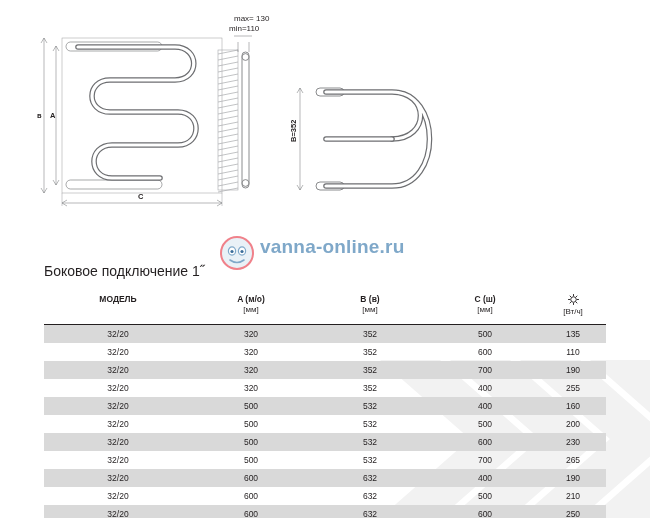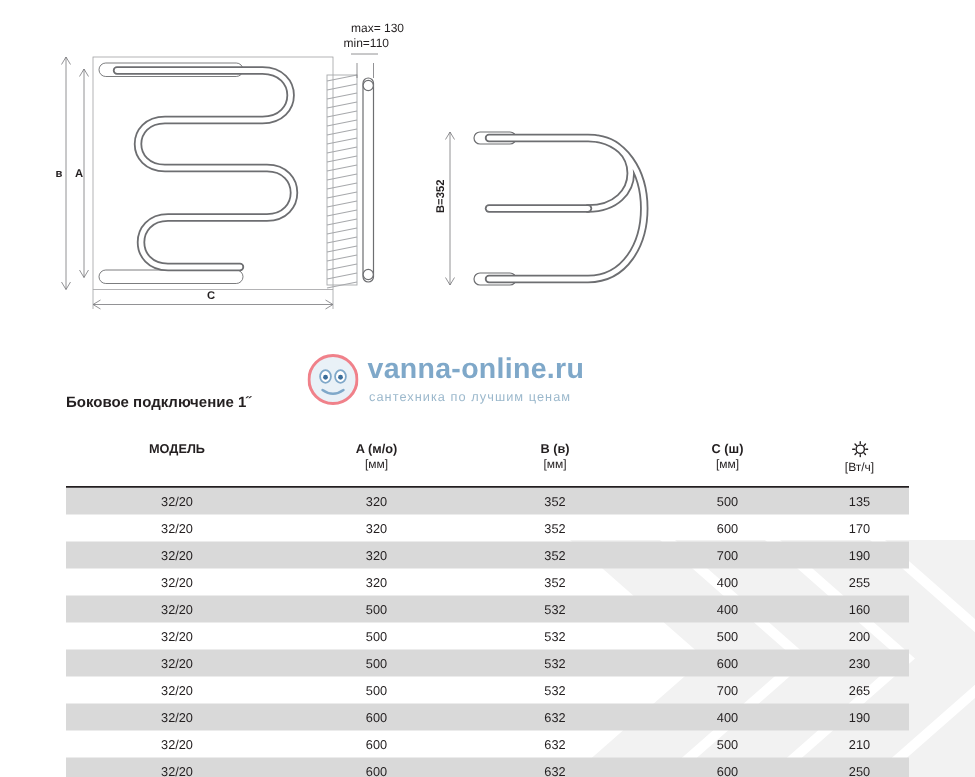--- a/index.html
+++ b/index.html
@@ -38,21 +38,21 @@
     left: 0;
     top: 0;
     width: 650px;
     height: 230px;
     z-index: 2;
   }
 
   
   .watermark {
     position: absolute;
-    left: 205px;
+    left: 220px;
     top: 234px;
     width: 250px;
     height: 44px;
     z-index: 3;
   }
   .wm-logo {
     position: absolute;
     left: 0;
     top: 2px;
     width: 34px;
@@ -76,25 +76,24 @@
     color: #9bb8cc;
     letter-spacing: 0.7px;
     white-space: nowrap;
   }
 
   
   .connection-note {
     position: absolute;
     left: 44px;
     top: 263px;
-    font-size: 10px;
+    font-size: 14px;
     color: #231f20;
     z-index: 4;
     white-space: nowrap;
-    font-weight: bold;
   }
 
   
   .table-wrap {
     position: absolute;
     left: 44px;
     top: 290px;
     width: 562px;
     z-index: 4;
   }
@@ -270,21 +269,20 @@
   <div class="watermark">
     <svg class="wm-logo" viewBox="0 0 34 34">
       <circle cx="17" cy="17" r="16" fill="#e9f1f7" stroke="#f0818a" stroke-width="2"></circle>
       <ellipse cx="12" cy="15" rx="3.6" ry="4.2" fill="#ffffff" stroke="#7fa8c9" stroke-width="1.2"></ellipse>
       <ellipse cx="22" cy="15" rx="3.6" ry="4.2" fill="#ffffff" stroke="#7fa8c9" stroke-width="1.2"></ellipse>
       <circle cx="12" cy="15.5" r="1.6" fill="#3c6e9a"></circle>
       <circle cx="22" cy="15.5" r="1.6" fill="#3c6e9a"></circle>
       <path d="M10 24 q7 5 14 0" stroke="#7fa8c9" stroke-width="1.6" fill="none" stroke-linecap="round"></path>
     </svg>
     <div class="wm-text">vanna-online.ru</div>
-    <div class="wm-sub">сантехника по лучшим ценам</div>
   </div>
 
   <div class="connection-note">Боковое подключение 1˝</div>
 
   <div class="table-wrap">
     <table class="spec">
       <colgroup>
         <col class="col-model">
           <col class="col-a">
           <col class="col-b">
@@ -332,21 +330,21 @@
           <td>320</td>
           <td>352</td>
           <td>500</td>
           <td>135</td>
         </tr>
         <tr>
           <td class="model-cell">32/20</td>
           <td>320</td>
           <td>352</td>
           <td>600</td>
-          <td>170</td>
+          <td>110</td>
         </tr>
         <tr class="alt">
           <td class="model-cell">32/20</td>
           <td>320</td>
           <td>352</td>
           <td>700</td>
           <td>190</td>
         </tr>
         <tr>
           <td class="model-cell">32/20</td>

